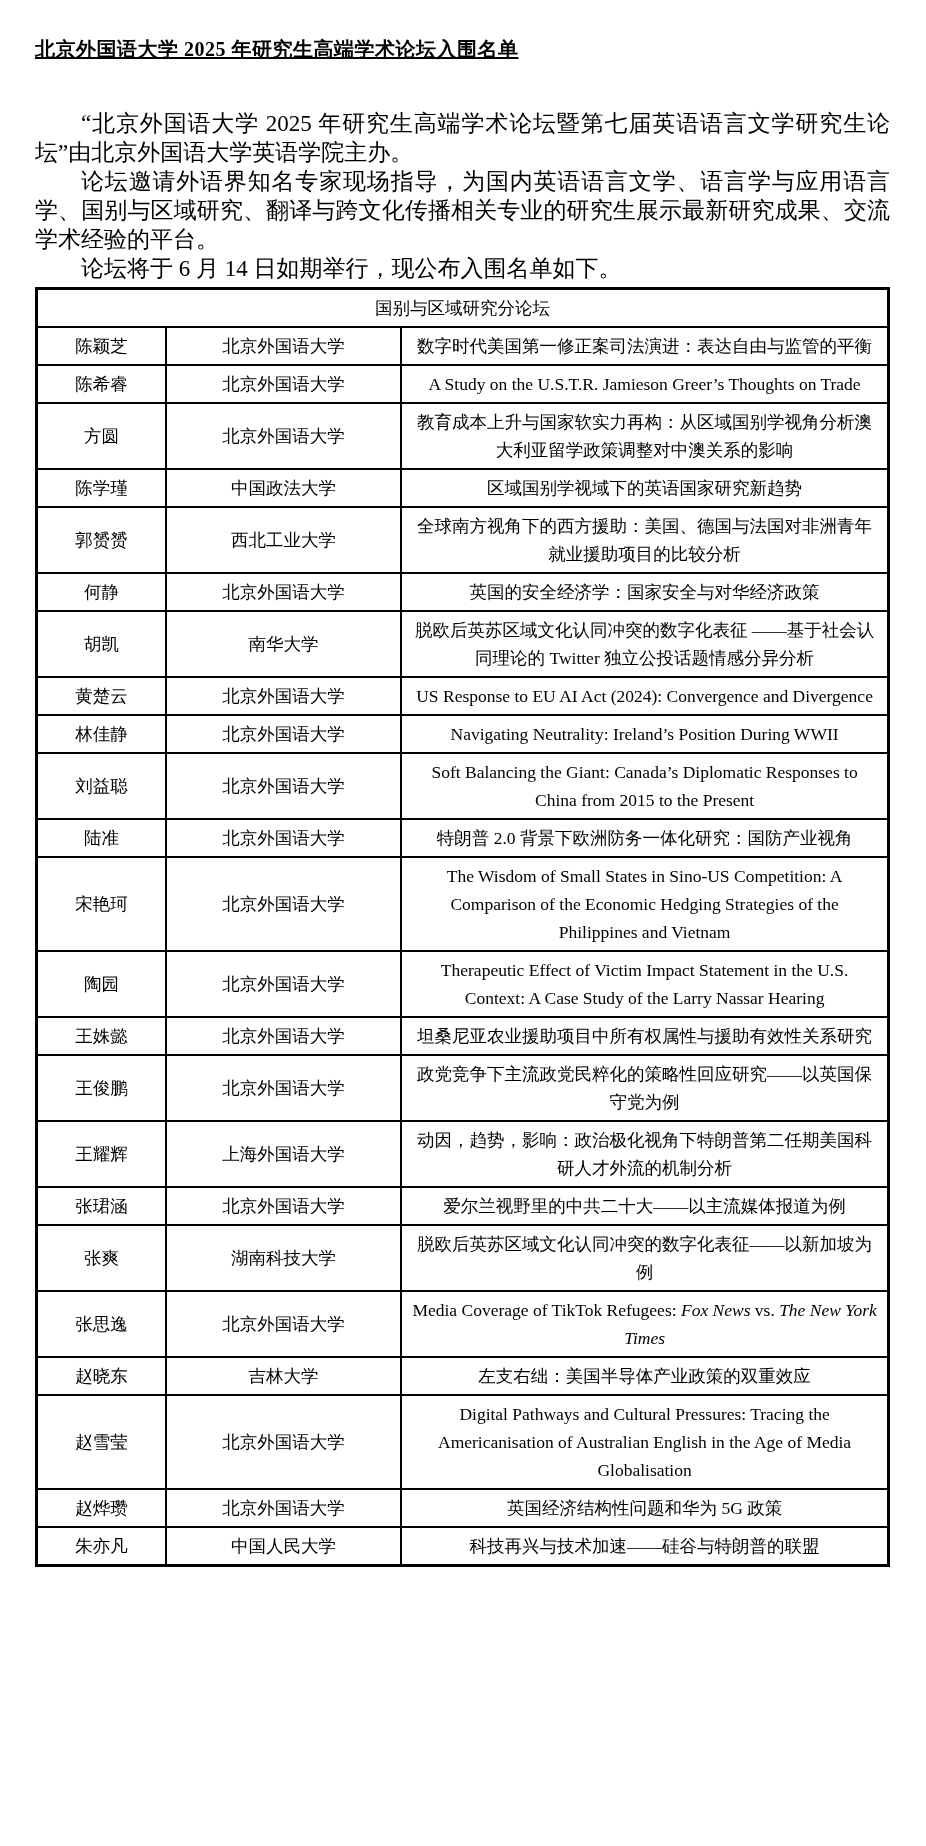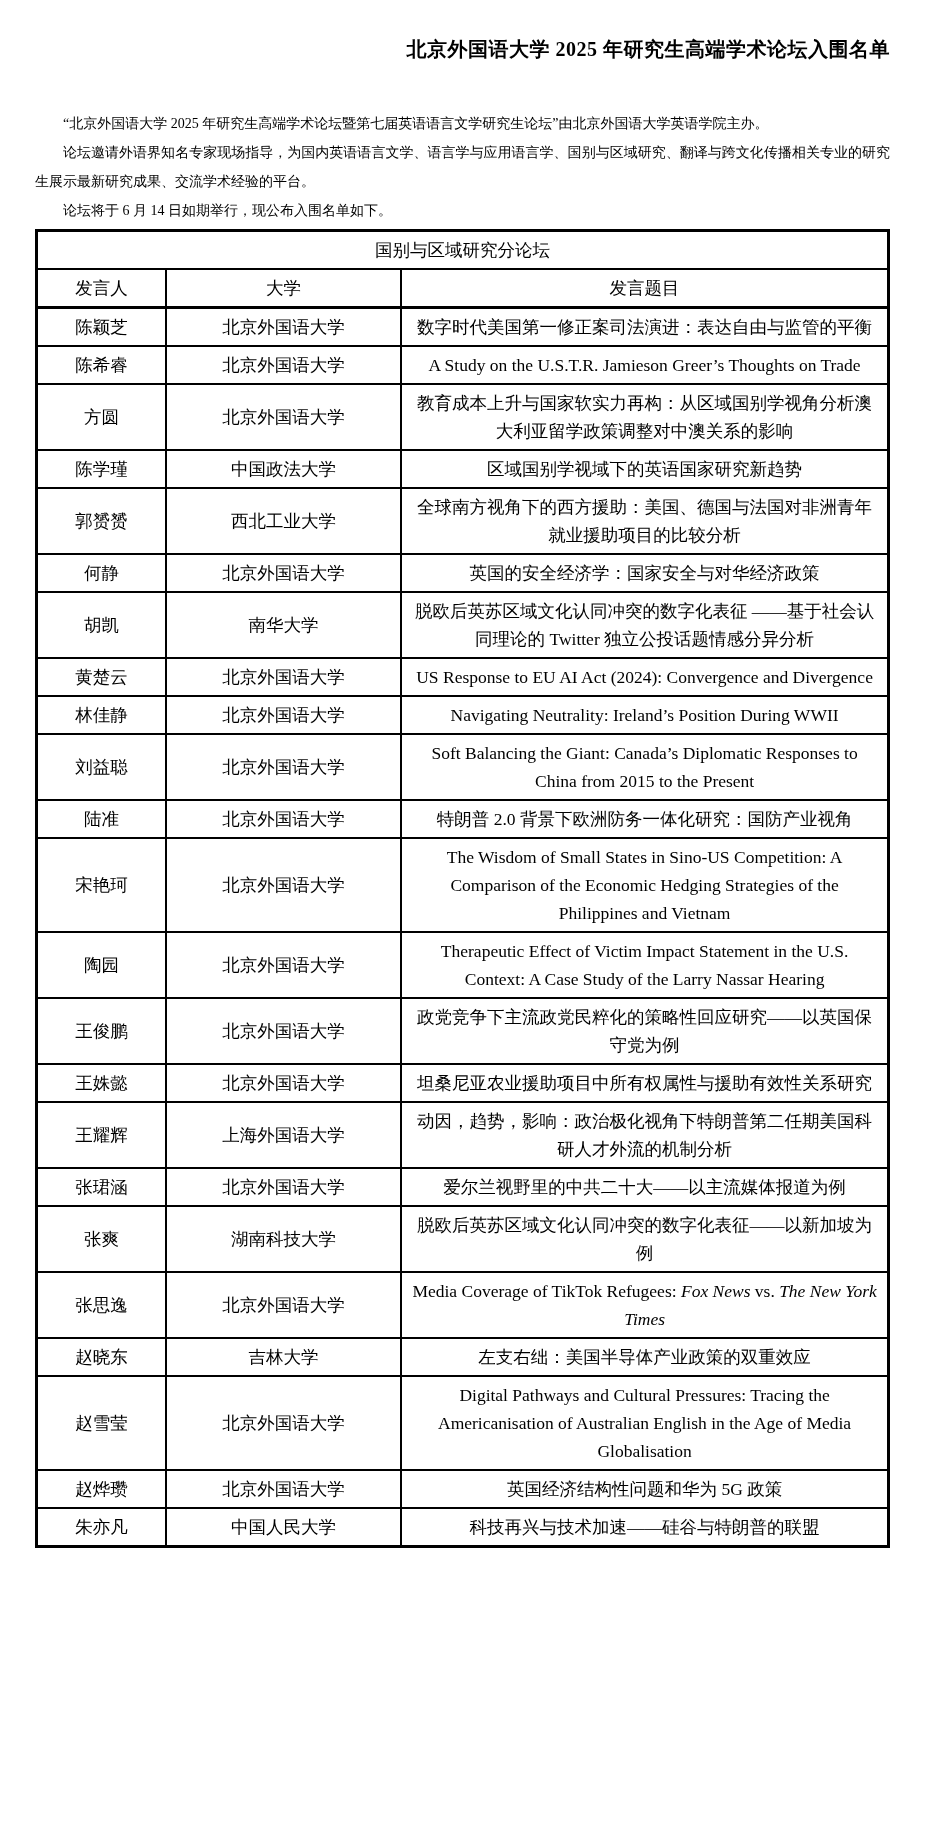--- a/index.html
+++ b/index.html
@@ -12,26 +12,27 @@
     width: 926px;
     font-family: "Liberation Serif", "DejaVu Serif", serif;
   }
   .page {
     padding: 28px 36px 18px 35px;
     box-sizing: border-box;
   }
   .doc-title {
     font-size: 20px;
     font-weight: 700;
-    text-align: right;
+    text-align: left;
     margin: 8px 0 46px 0;
     letter-spacing: 0.5px;
+    text-decoration: underline;
   }
   .para {
-    font-size: 14px;
+    font-size: 23px;
     line-height: 29px;
     text-indent: 2em;
     text-align: justify;
     margin: 0;
   }
   table.finalists {
     width: 100%;
     border-collapse: collapse;
     table-layout: fixed;
     margin-top: 4px;
@@ -75,25 +76,20 @@
   <table class="finalists">
     <colgroup>
       <col style="width:15.2%">
       <col style="width:27.6%">
       <col style="width:57.2%">
     </colgroup>
     <thead>
       <tr>
         <th colspan="3" class="section-title-cell">国别与区域研究分论坛</th>
       </tr>
-      <tr>
-        <th class="col-header">发言人</th>
-        <th class="col-header">大学</th>
-        <th class="col-header">发言题目</th>
-      </tr>
     </thead>
     <tbody>
         <tr>
     <td>陈颖芝</td>
     <td>北京外国语大学</td>
     <td>数字时代美国第一修正案司法演进：表达自由与监管的平衡</td>
   </tr>
         <tr>
     <td>陈希睿</td>
     <td>北京外国语大学</td>
@@ -148,28 +144,28 @@
     <td>宋艳珂</td>
     <td>北京外国语大学</td>
     <td>The Wisdom of Small States in Sino-US Competition: A Comparison of the Economic Hedging Strategies of the Philippines and Vietnam</td>
   </tr>
         <tr>
     <td>陶园</td>
     <td>北京外国语大学</td>
     <td>Therapeutic Effect of Victim Impact Statement in the U.S. Context: A Case Study of the Larry Nassar Hearing</td>
   </tr>
         <tr>
+    <td>王姝懿</td>
+    <td>北京外国语大学</td>
+    <td>坦桑尼亚农业援助项目中所有权属性与援助有效性关系研究</td>
+  </tr>
+        <tr>
     <td>王俊鹏</td>
     <td>北京外国语大学</td>
     <td>政党竞争下主流政党民粹化的策略性回应研究——以英国保守党为例</td>
-  </tr>
-        <tr>
-    <td>王姝懿</td>
-    <td>北京外国语大学</td>
-    <td>坦桑尼亚农业援助项目中所有权属性与援助有效性关系研究</td>
   </tr>
         <tr>
     <td>王耀辉</td>
     <td>上海外国语大学</td>
     <td>动因，趋势，影响：政治极化视角下特朗普第二任期美国科研人才外流的机制分析</td>
   </tr>
         <tr>
     <td>张珺涵</td>
     <td>北京外国语大学</td>
     <td>爱尔兰视野里的中共二十大——以主流媒体报道为例</td>

